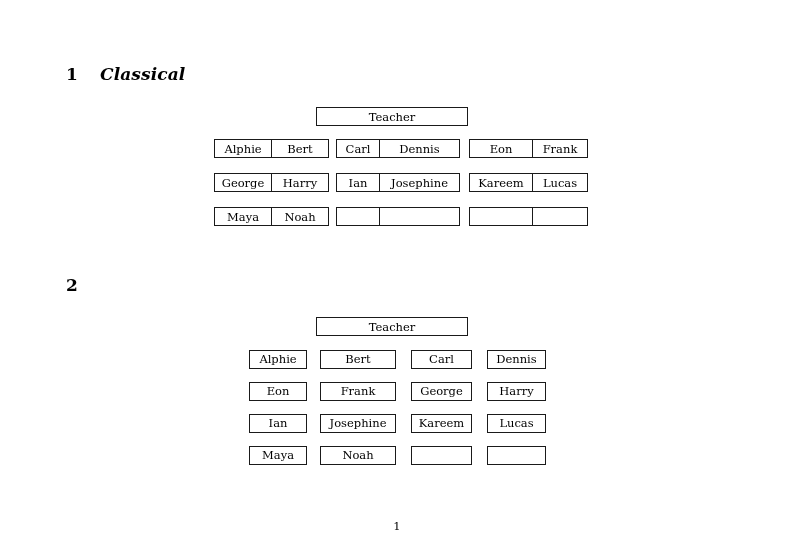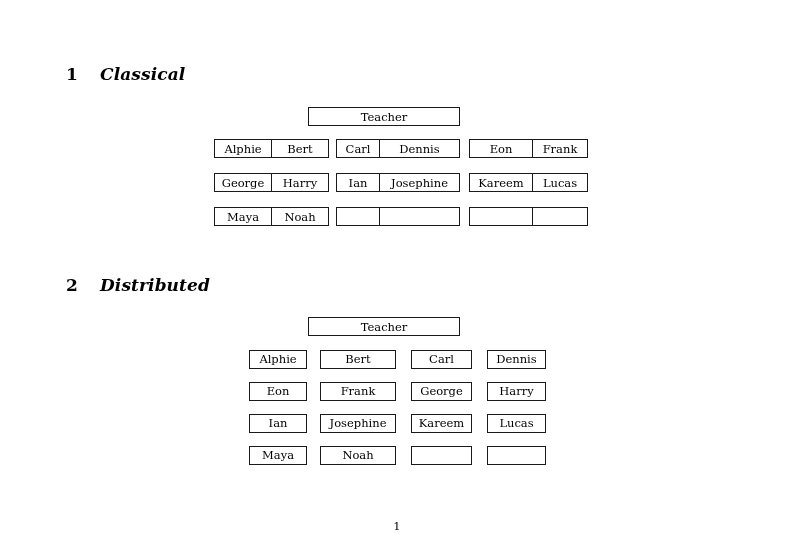--- a/index.html
+++ b/index.html
@@ -57,21 +57,21 @@
     font-size: 11.5px;
     text-align: center;
     vertical-align: middle;
     padding: 1px 2px;
     line-height: 14px;
     white-space: nowrap;
     font-family: "DejaVu Serif", "Liberation Serif", serif;
   }
 
   
-  .teacher-tbl { left: 308px; }
+  .teacher-tbl { left: 316px; }
   .teacher-tbl td { width: 146px; }
   #teacher-classical   { top: 107px; }
   #teacher-distributed { top: 317px; }
 
   
   #classical-group-0 { left: 214px; top: 139px; }
   #classical-group-0 td.c0 { width: 52px; }
   #classical-group-0 td.c1 { width: 52px; }
 
   #classical-group-1 { left: 336px; top: 139px; }
@@ -209,21 +209,20 @@
         </tr>
     <tr>
       <td class="c0"></td>
       <td class="c1"></td>
     </tr>
   </tbody>
     </table>
 
   <div class="section-heading" id="heading-distributed">
     <span class="section-number">2</span>
-    <span class="section-title">Distributed</span>
   </div>
 
   <table class="tbl teacher-tbl" id="teacher-distributed">
     <tbody>
         <tr>
       <td>Teacher</td>
     </tr>
   </tbody>
     </table>
 

